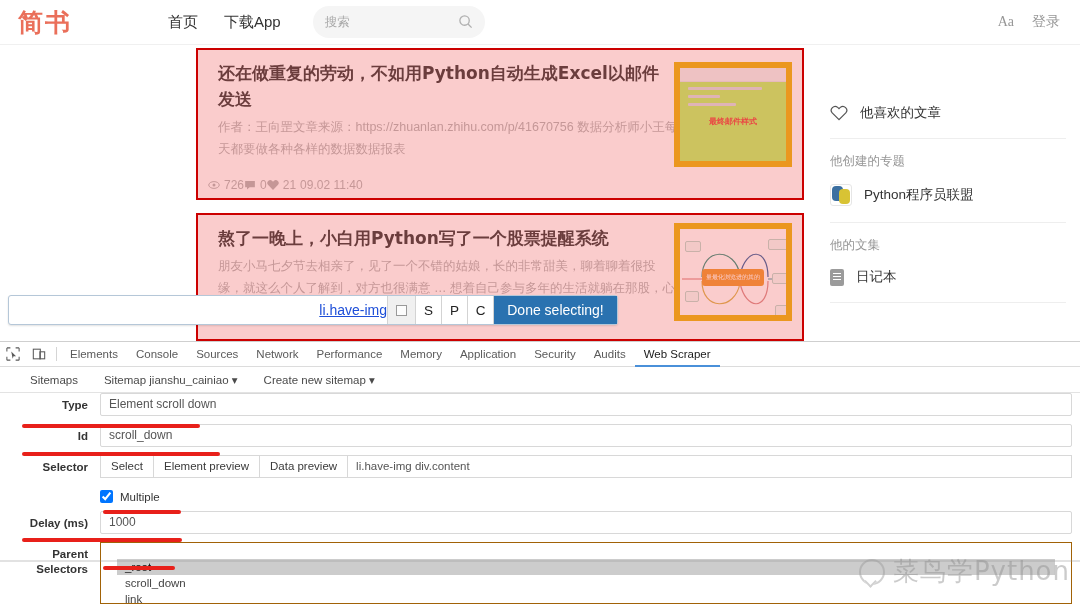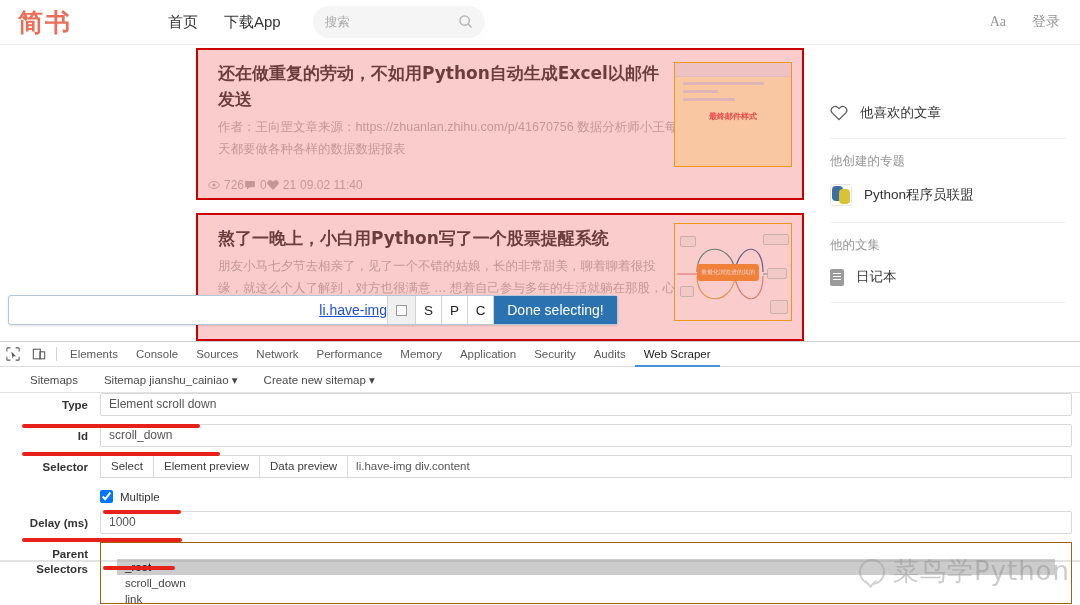--- a/index.html
+++ b/index.html
@@ -29,21 +29,21 @@
     color:#333; font-size:15px; margin-right:26px; text-decoration:none;
     white-space:nowrap;
   }
   .search-box {
     width:172px; height:32px; background:#f5f5f5; border-radius:16px;
     display:flex; align-items:center; padding:0 12px; position:relative;
     margin-left:6px;
   }
   .search-box .ph { color:#a8a8a8; font-size:12.5px; }
   .search-box .mag { position:absolute; right:12px; top:8px; }
-  .hdr-right { margin-left:auto; margin-right:20px; display:flex; align-items:center; gap:26px; }
+  .hdr-right { margin-left:auto; margin-right:20px; display:flex; align-items:center; gap:18px; }
   .hdr-right span { color:#969696; font-size:14px; }
   .aa { font-family:"Liberation Serif","DejaVu Serif",serif; font-size:16px; color:#969696; }
 
   
   .content-wrap { position:absolute; left:0; top:45px; width:1080px; height:296px; }
 
   
   .card {
     position:absolute; left:196px; width:608px;
     border:2px solid #cc0000; background:#fff; overflow:hidden;
@@ -62,21 +62,21 @@
   }
   .art-abstract {
     color:#99a; font-size:12.5px; line-height:22px; width:462px;
     color:#b4b4b4;
   }
   .art-meta { position:absolute; left:10px; bottom:6px; display:flex; align-items:center; }
   .meta-item { display:flex; align-items:center; gap:4px; color:#b4b4b4; font-size:12px; }
   .meta-date { color:#b4b4b4; font-size:12px; margin-left:4px; }
   .thumb {
     position:absolute; right:10px; top:12px; width:118px; height:105px;
-    background:#fef9c3; border:1px solid #eab308; overflow:hidden;
+    background:#bef264; border:6px solid #eab308; overflow:hidden;
   }
   .thumb-2 { top:8px; height:98px; }
 
   
   .mail-bar { height:14px; background:#eef1f3; border-bottom:1px solid #e3e6e8; }
   .mail-line { height:3px; background:#d9dde0; margin:5px 8px; border-radius:1px; }
   .mail-red { color:#e8413c; font-size:8px; font-weight:bold; text-align:center; margin-top:10px;
       font-family:"DejaVu Sans","Liberation Sans",sans-serif; }
 
   

